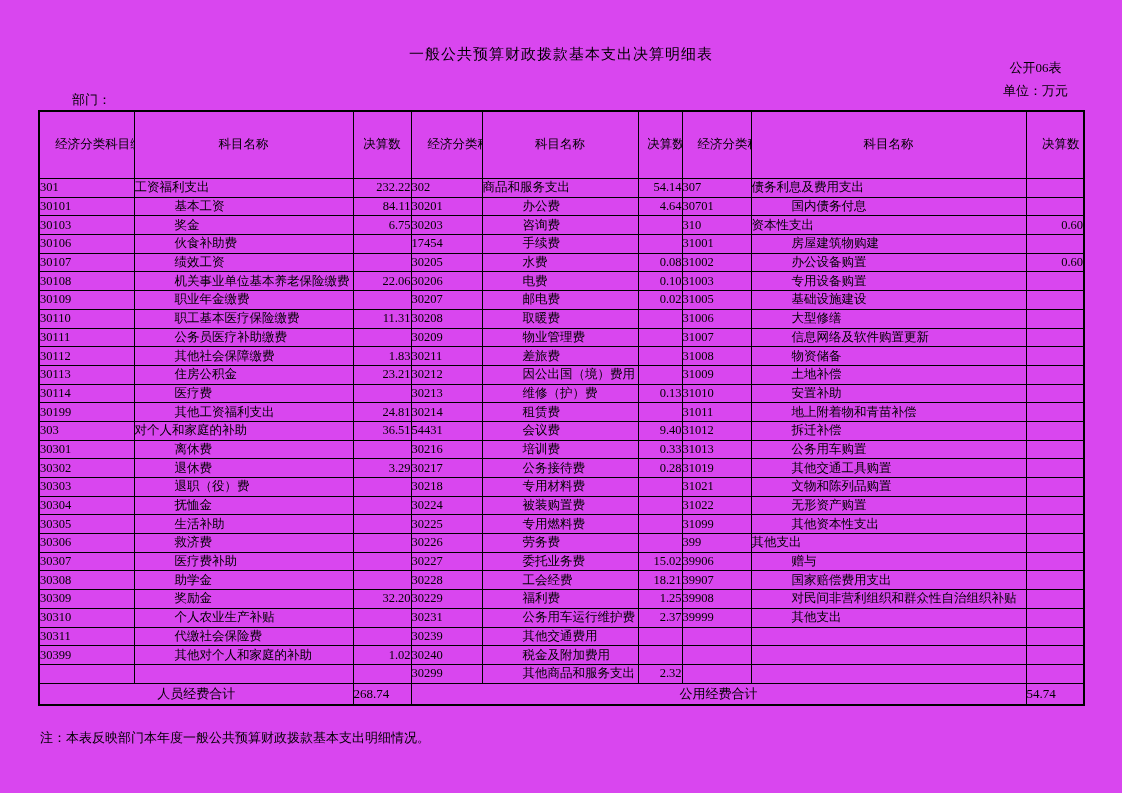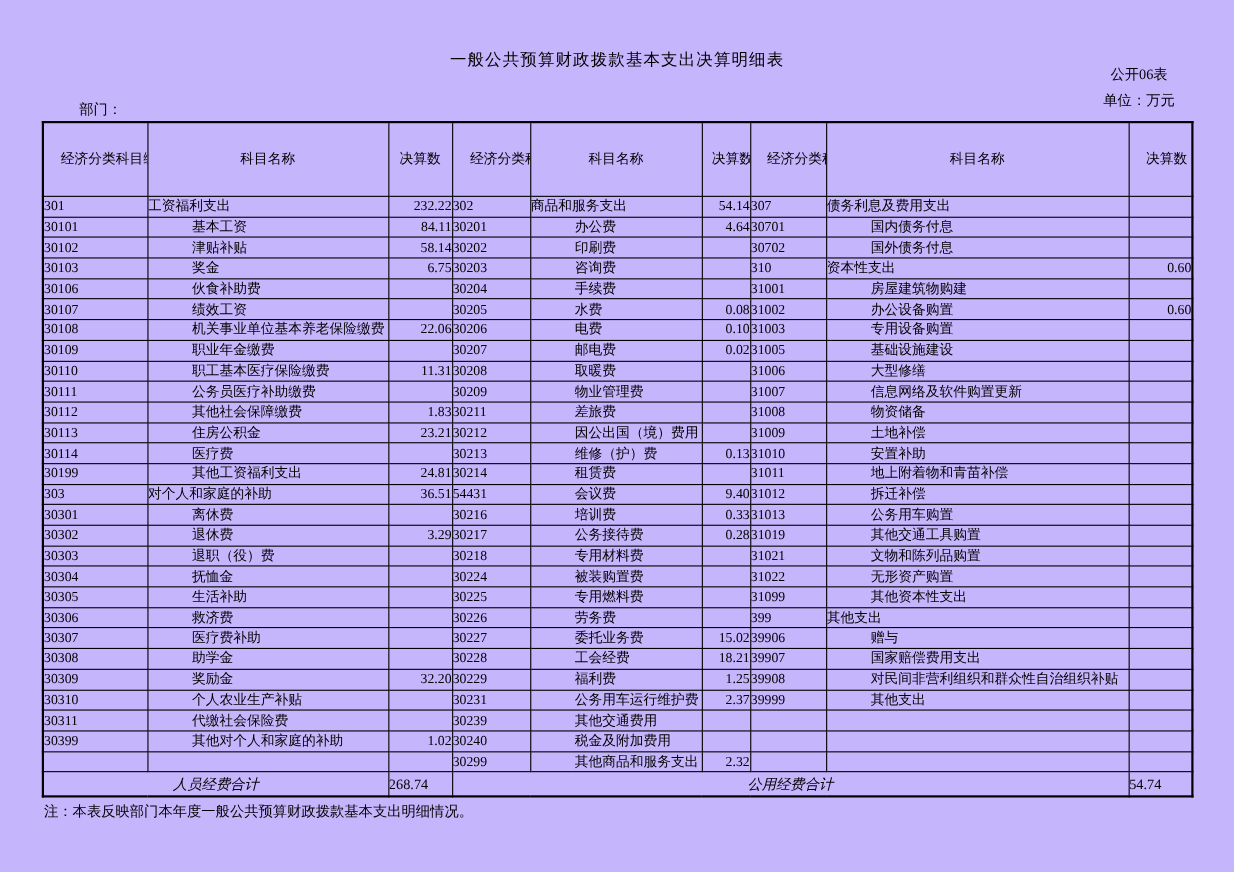--- a/index.html
+++ b/index.html
@@ -1,17 +1,17 @@
 <!DOCTYPE html>
 <html><head>
 <meta charset="utf-8">
 <style>
   html,body{margin:0;padding:0;background:#ffffff;}
   .page{
-    position:relative;width:1122px;height:793px;background:#c4b5fd;
+    position:relative;width:1122px;height:793px;background:#d946ef;
     font-family:"Liberation Serif","DejaVu Serif",serif;color:#000;
     overflow:hidden;
   }
   .title{
     position:absolute;top:45px;left:0;width:100%;
     text-align:center;font-size:15px;letter-spacing:1px;
   }
   .dept{position:absolute;top:69px;left:72px;font-size:13px;margin-top:22px;}
   .meta{
     position:absolute;top:57px;right:54px;text-align:center;
@@ -40,21 +40,21 @@
   }
   .th-inner-5{display:inline-block;width:5.06em;}
   .th-inner-3{display:inline-block;width:3.06em;}
   .th-inner-2{display:inline-block;width:2.06em;}
   tbody tr{height:18.7px;}
   tfoot tr{height:22px;}
   td.code{text-align:left;padding-left:8px;}
   td.name{text-align:left;padding-left:10px;}
   td.name.sub{padding-left:40px;}
   td.val{text-align:right;padding-right:5px;}
-  tfoot td.flabel{text-align:center;font-size:13px;font-style:italic;}
+  tfoot td.flabel{text-align:center;font-size:13px;}
   tfoot td.fval{padding-right:5px;font-size:13px;}
   .note{position:absolute;left:40px;top:729px;font-size:13px;}
 </style>
 </head>
 <body>
 
 <div class="page">
 
   <div class="title">一般公共预算财政拨款基本支出决算明细表</div>
   <div class="dept">部门：</div>
@@ -105,46 +105,35 @@
           <td class="name sub">基本工资</td>
           <td class="val">84.11</td>
           <td class="code">30201</td>
           <td class="name sub">办公费</td>
           <td class="val">4.64</td>
           <td class="code">30701</td>
           <td class="name sub">国内债务付息</td>
           <td class="val"></td>
         </tr>
         <tr>
-          <td class="code">30102</td>
-          <td class="name sub">津贴补贴</td>
-          <td class="val">58.14</td>
-          <td class="code">30202</td>
-          <td class="name sub">印刷费</td>
-          <td class="val"></td>
-          <td class="code">30702</td>
-          <td class="name sub">国外债务付息</td>
-          <td class="val"></td>
-        </tr>
-        <tr>
           <td class="code">30103</td>
           <td class="name sub">奖金</td>
           <td class="val">6.75</td>
           <td class="code">30203</td>
           <td class="name sub">咨询费</td>
           <td class="val"></td>
           <td class="code">310</td>
           <td class="name">资本性支出</td>
           <td class="val">0.60</td>
         </tr>
         <tr>
           <td class="code">30106</td>
           <td class="name sub">伙食补助费</td>
           <td class="val"></td>
-          <td class="code">30204</td>
+          <td class="code">17454</td>
           <td class="name sub">手续费</td>
           <td class="val"></td>
           <td class="code">31001</td>
           <td class="name sub">房屋建筑物购建</td>
           <td class="val"></td>
         </tr>
         <tr>
           <td class="code">30107</td>
           <td class="name sub">绩效工资</td>
           <td class="val"></td>

